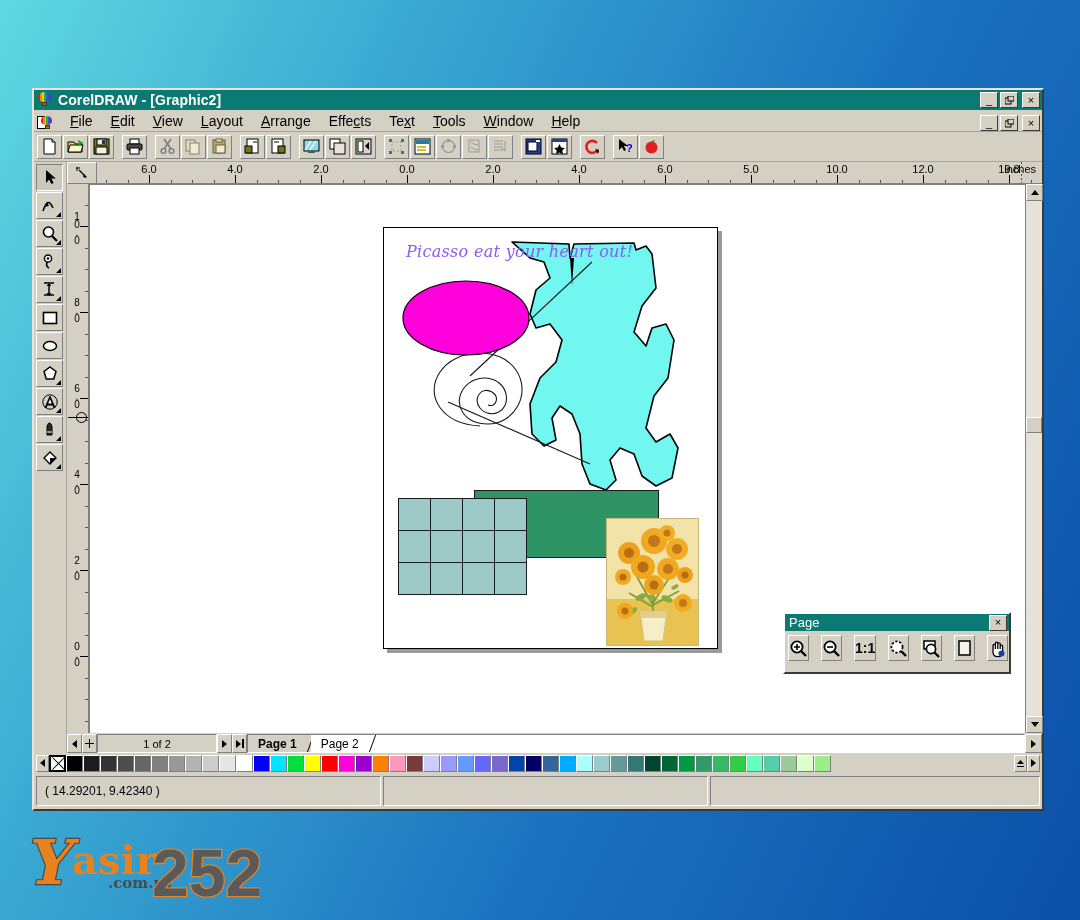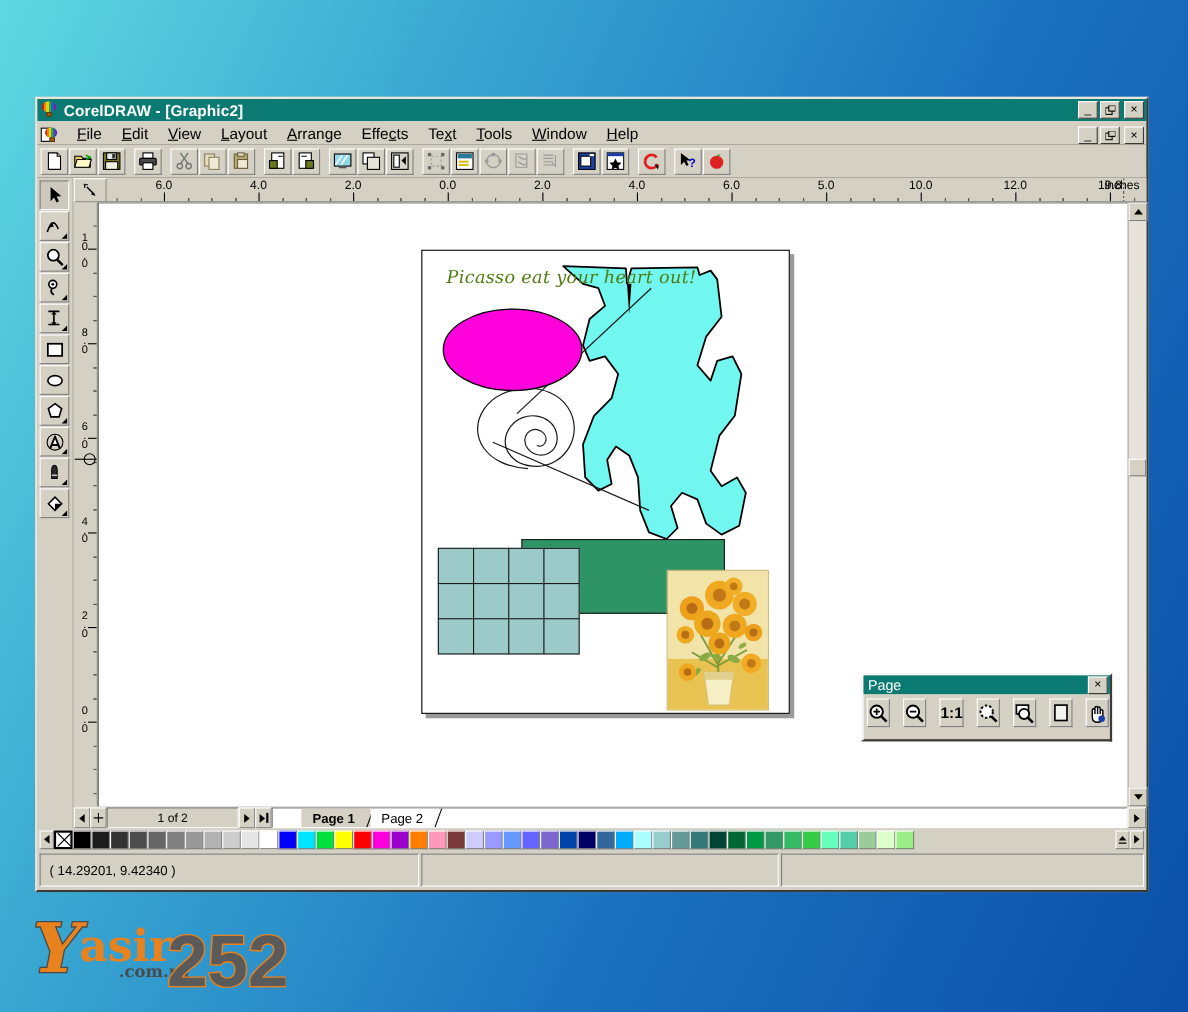--- a/index.html
+++ b/index.html
@@ -156,21 +156,21 @@
   .page {
     position: absolute; left: 293px; top: 42px; width: 335px; height: 422px;
     background: #fff; border: 1px solid #000;
     box-shadow: 4px 4px 0 #9a9a9a;
   }
   .art { position: absolute; inset: 0; }
   .art svg { display: block; }
   .arttext {
     position: absolute; left: 22px; top: 14px;
     font-family: "DejaVu Serif", serif; font-style: italic;
-    font-size: 16px; color: #4d7c0f; white-space: nowrap;
+    font-size: 16px; color: #8b5cf6; white-space: nowrap;
     letter-spacing: .3px;
   }
 
   
   .sqgrid { position: absolute; left: 14px; top: 270px; display: grid;
     grid-template-columns: repeat(4, 32px); grid-template-rows: repeat(3, 32px); }
   .sqgrid div { border: 1px solid #1a1a1a; background: #9ccac8; margin: -0.5px; }
   .greenrect { position: absolute; left: 90px; top: 262px; width: 185px; height: 68px;
     background: #2e9466; border: 1px solid #1a1a1a; }
 
@@ -198,21 +198,21 @@
   .tabbar { height: 20px; flex: none; display: flex; align-items: stretch;
      background: #d4d0c4; padding: 1px 0 0 0; }
   .navbtns { display: flex; align-items: stretch; }
   .navbtn { width: 15px; background: #d4d0c4; border: 1px solid;
      border-color: #ffffff #808080 #808080 #ffffff;
      display: flex; align-items: center; justify-content: center; }
   .pagecount { width: 120px; font-size: 11px; display: flex; align-items: center;
      justify-content: center; background: #d4d0c4; color: #000;
      border: 1px solid; border-color: #808080 #ffffff #ffffff #808080; }
   .tabs { flex: 1; display: flex; align-items: stretch; background: #fff;
-     border: 1px solid; border-color: #808080 #ffffff #ffffff #808080; overflow: hidden; padding-left: 26px; }
+     border: 1px solid; border-color: #808080 #ffffff #ffffff #808080; overflow: hidden; }
   .ptab { display: flex; align-items: center; padding: 0 14px 0 10px; font-size: 12px;
      color: #000; position: relative; background: #fff; cursor: default; }
   .ptab .slash { position: absolute; right: 0; top: 0; bottom: 0; width: 10px;
      border-right: 1px solid #000; transform: skewX(-20deg); }
   .ptab.active { background: #d4d0c4; font-weight: bold; }
   .hsb-mini { width: 17px; flex: none; }
 
   
   .palette { height: 20px; flex: none; display: flex; align-items: center;
      background: #d4d0c4; padding: 1px 2px; gap: 0; }

